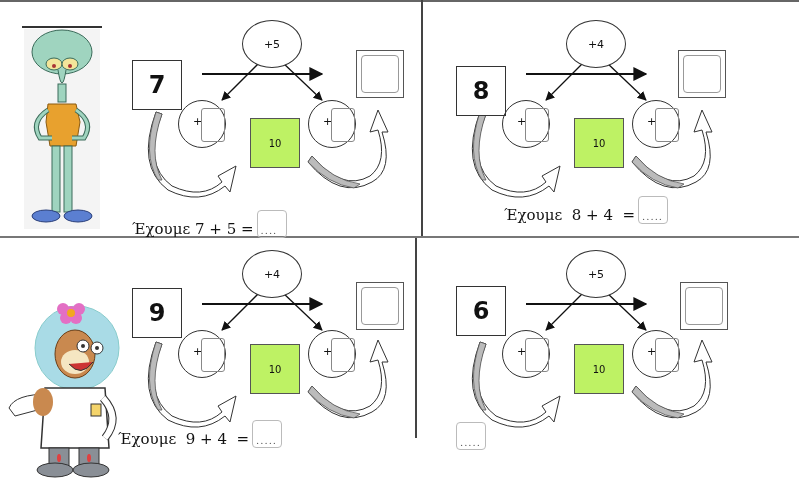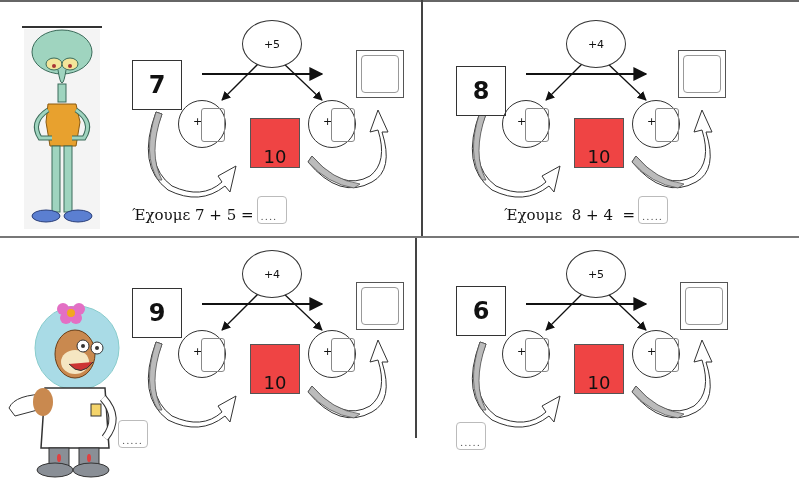--- a/index.html
+++ b/index.html
@@ -13,22 +13,22 @@
   .panel svg { position:absolute; left:0; top:0; overflow:visible; }
   .start-box { position:absolute; width:48px; height:48px; border:1.5px solid #333; background:#fff;
     display:flex; align-items:center; justify-content:center; font-family:"DejaVu Sans", sans-serif; font-weight:bold; font-size:24px; }
   .result-box { position:absolute; width:46px; height:46px; border:1.5px solid #555; background:#fff; }
   .result-box .inner { position:absolute; left:4px; top:4px; right:4px; bottom:4px; border:1px solid #999; border-radius:4px; }
   .op-circle { position:absolute; width:58px; height:46px; border:1.3px solid #333; border-radius:50%; background:#fff;
     display:flex; align-items:center; justify-content:center; font-size:11px; }
   .small-circle { position:absolute; width:46px; height:46px; border:1.3px solid #333; border-radius:50%; }
   .small-circle .plus { position:absolute; left:14px; top:14px; font-size:11px; }
   .small-circle .slot { position:absolute; left:22px; top:7px; width:22px; height:32px; border:1px solid #888; border-radius:3px; }
-  .ten-box { position:absolute; width:48px; height:48px; border:1.3px solid #555; background:#ef4444;
-    display:flex; align-items:flex-end; justify-content:center; font-size:18px; }
+  .ten-box { position:absolute; width:48px; height:48px; border:1.3px solid #555; background:#bef264;
+    display:flex; align-items:center; justify-content:center; font-size:10px; }
   .sentence { position:absolute; font-family:"DejaVu Serif", serif; font-size:15px; white-space:pre; display:flex; align-items:flex-end; gap:3px; }
   .answer-box { display:inline-block; width:28px; height:26px; border:1px solid #bbb; border-radius:4px; position:relative; }
   .answer-box .dots { position:absolute; bottom:1px; left:3px; font-size:10px; letter-spacing:1px; color:#555; }
   .character { position:absolute; }
 </style>
 </head>
 <body>
 
 <div class="line hline-top"></div>
 <div class="line hline-mid"></div>
@@ -119,21 +119,21 @@
     <span class="plus">+</span>
     <div class="slot"></div>
   </div>
   <div class="small-circle" style="left:176px;top:86px;">
     <span class="plus">+</span>
     <div class="slot"></div>
   </div>
   <div class="ten-box" style="left: 118px; top: 104px;">
       <span>10</span>
     </div>
-  <div class="sentence" style="left: 0px; top: 182px;">
+  <div class="sentence" style="left: 0px; top: 196px;">
     <span>Έχουμε 7 + 5 =</span>
     <span class="answer-box"><span class="dots">....</span></span>
   </div>
 </div>
 <div class="panel" style="left:456px;top:14px;">
   <svg width="300" height="230">
     <defs>
       <marker id="ah1" viewBox="0 0 10 10" refX="9" refY="5" markerWidth="7" markerHeight="7" orient="auto">
         <path d="M0,0 L10,5 L0,10 z" fill="#111"></path>
       </marker>
@@ -200,20 +200,21 @@
     <div class="slot"></div>
   </div>
   <div class="small-circle" style="left:176px;top:86px;">
     <span class="plus">+</span>
     <div class="slot"></div>
   </div>
   <div class="ten-box" style="left: 118px; top: 100px;">
       <span>10</span>
     </div>
   <div class="sentence" style="left: -14px; top: 176px;">
+    <span>Έχουμε  9 + 4  =</span>
     <span class="answer-box"><span class="dots">.....</span></span>
   </div>
 </div>
 <div class="panel" style="left:456px;top:244px;">
   <svg width="300" height="230">
     <defs>
       <marker id="ah3" viewBox="0 0 10 10" refX="9" refY="5" markerWidth="7" markerHeight="7" orient="auto">
         <path d="M0,0 L10,5 L0,10 z" fill="#111"></path>
       </marker>
     </defs>

